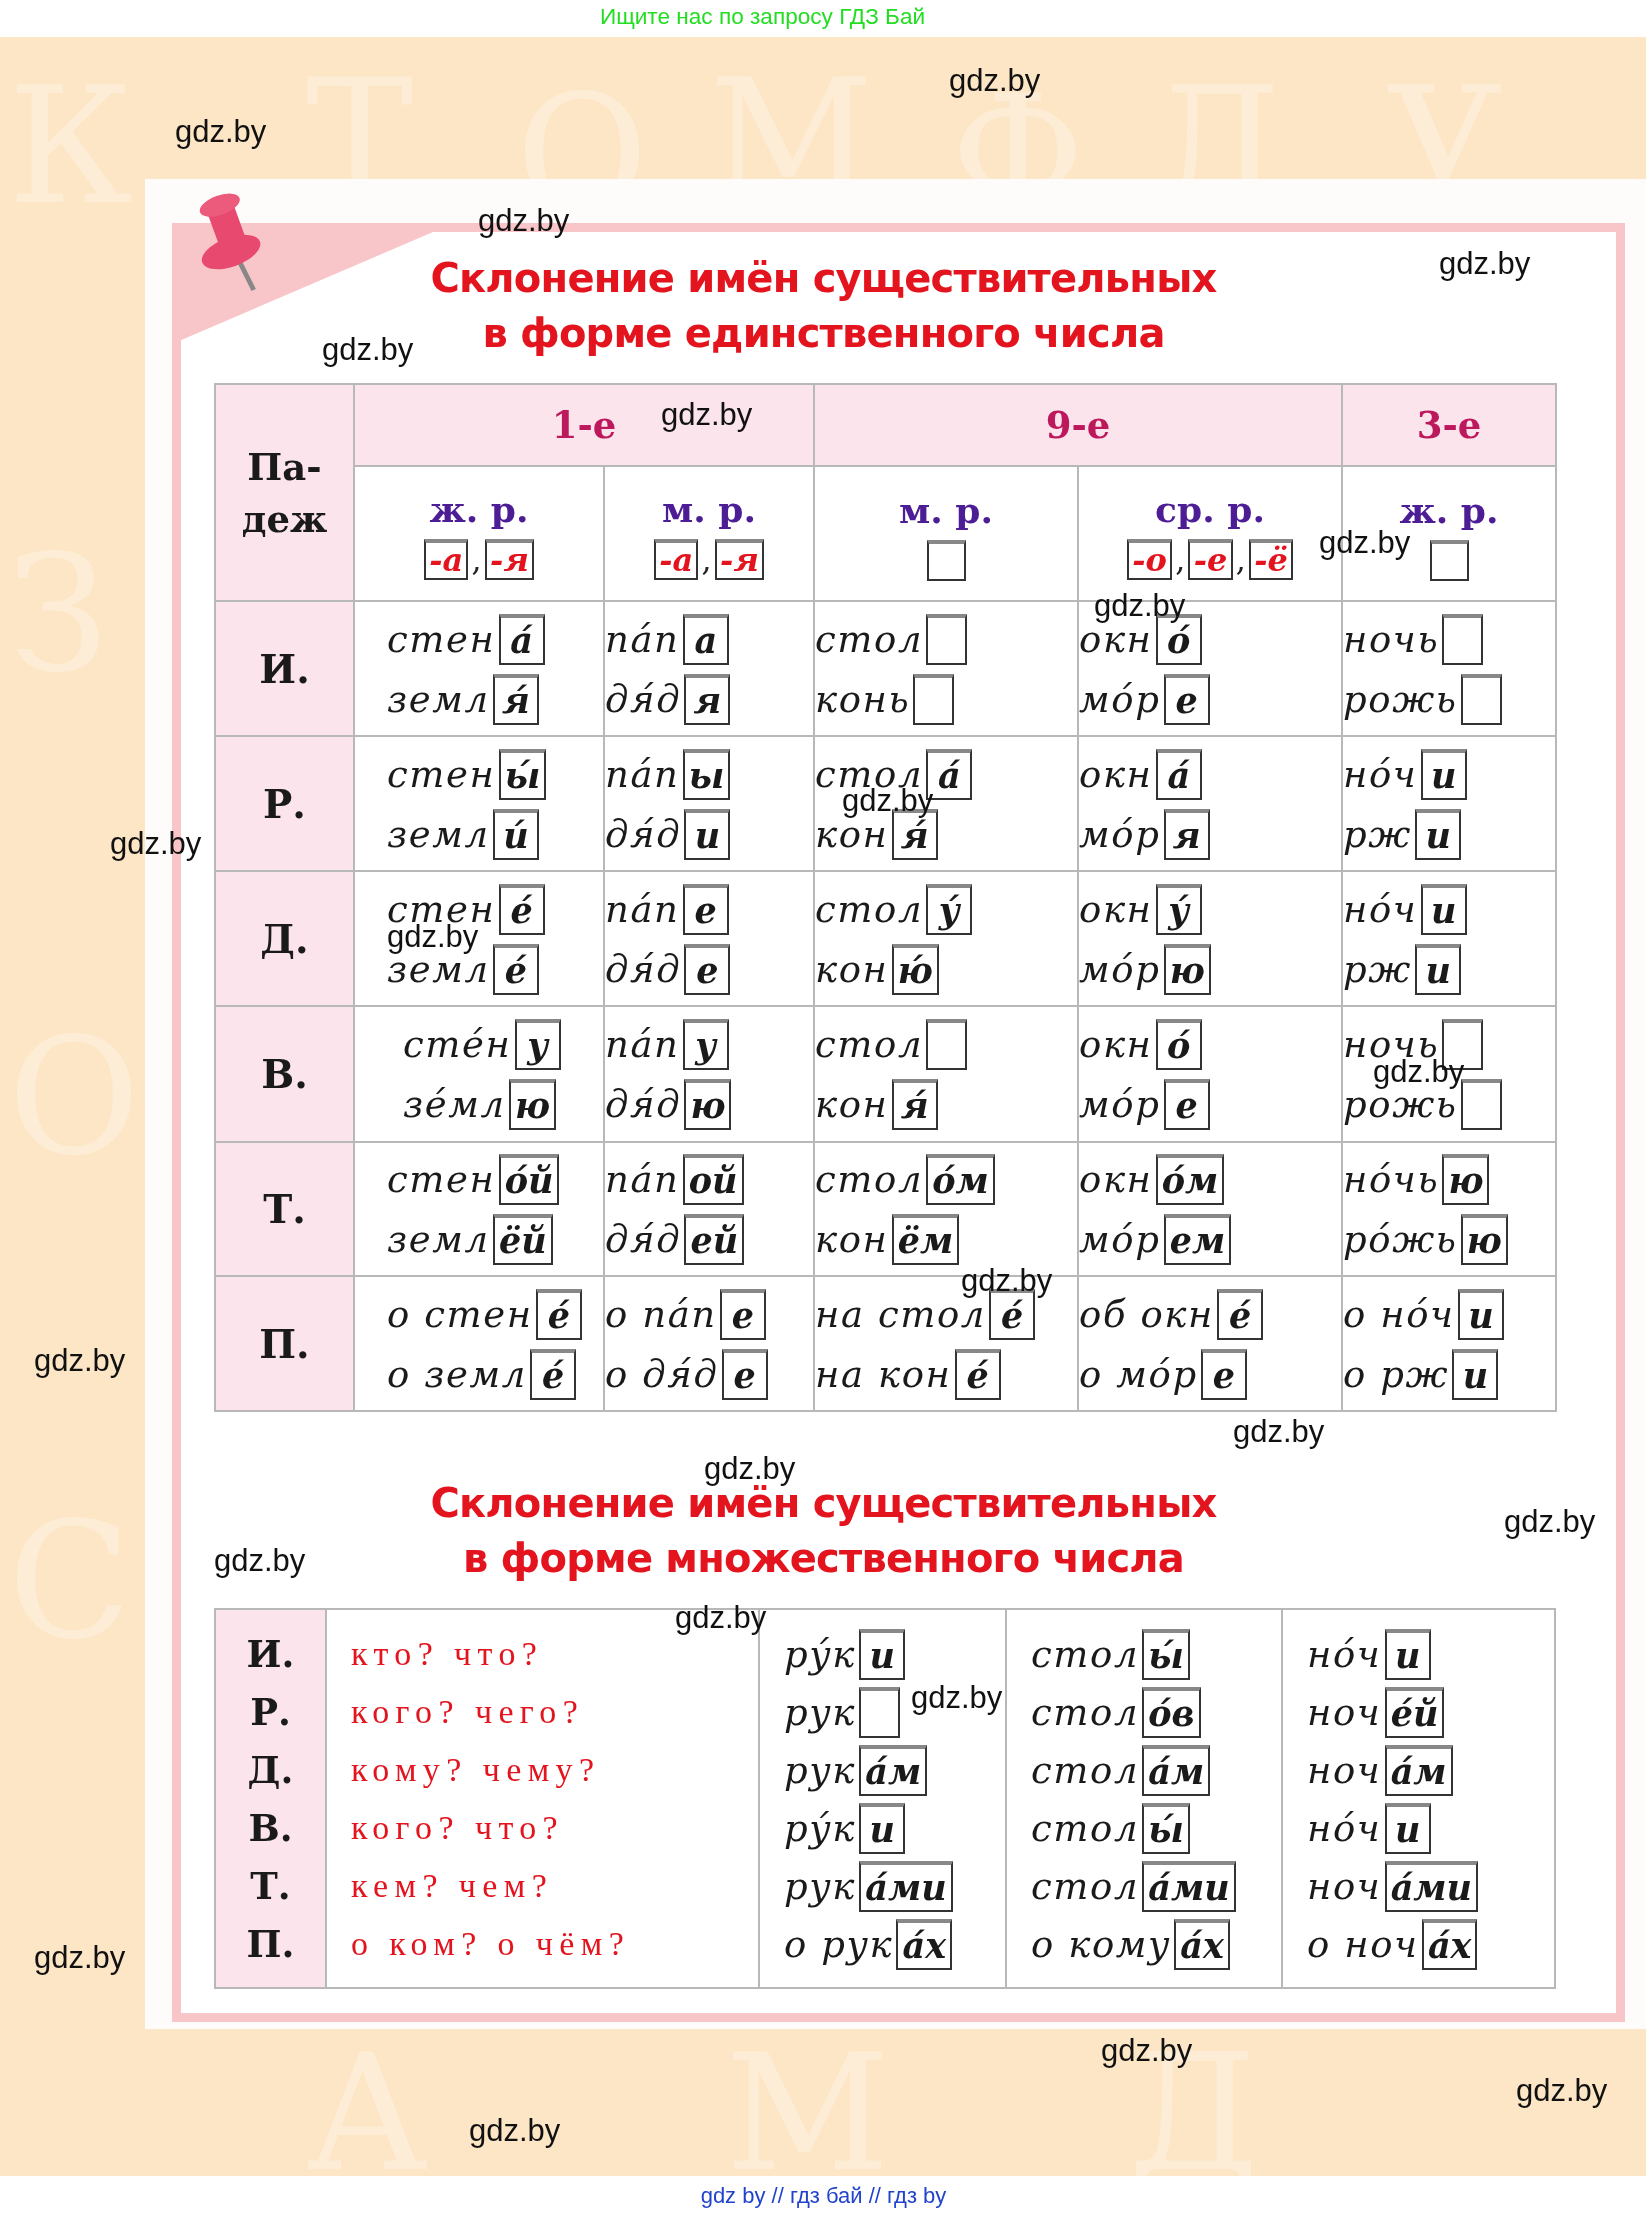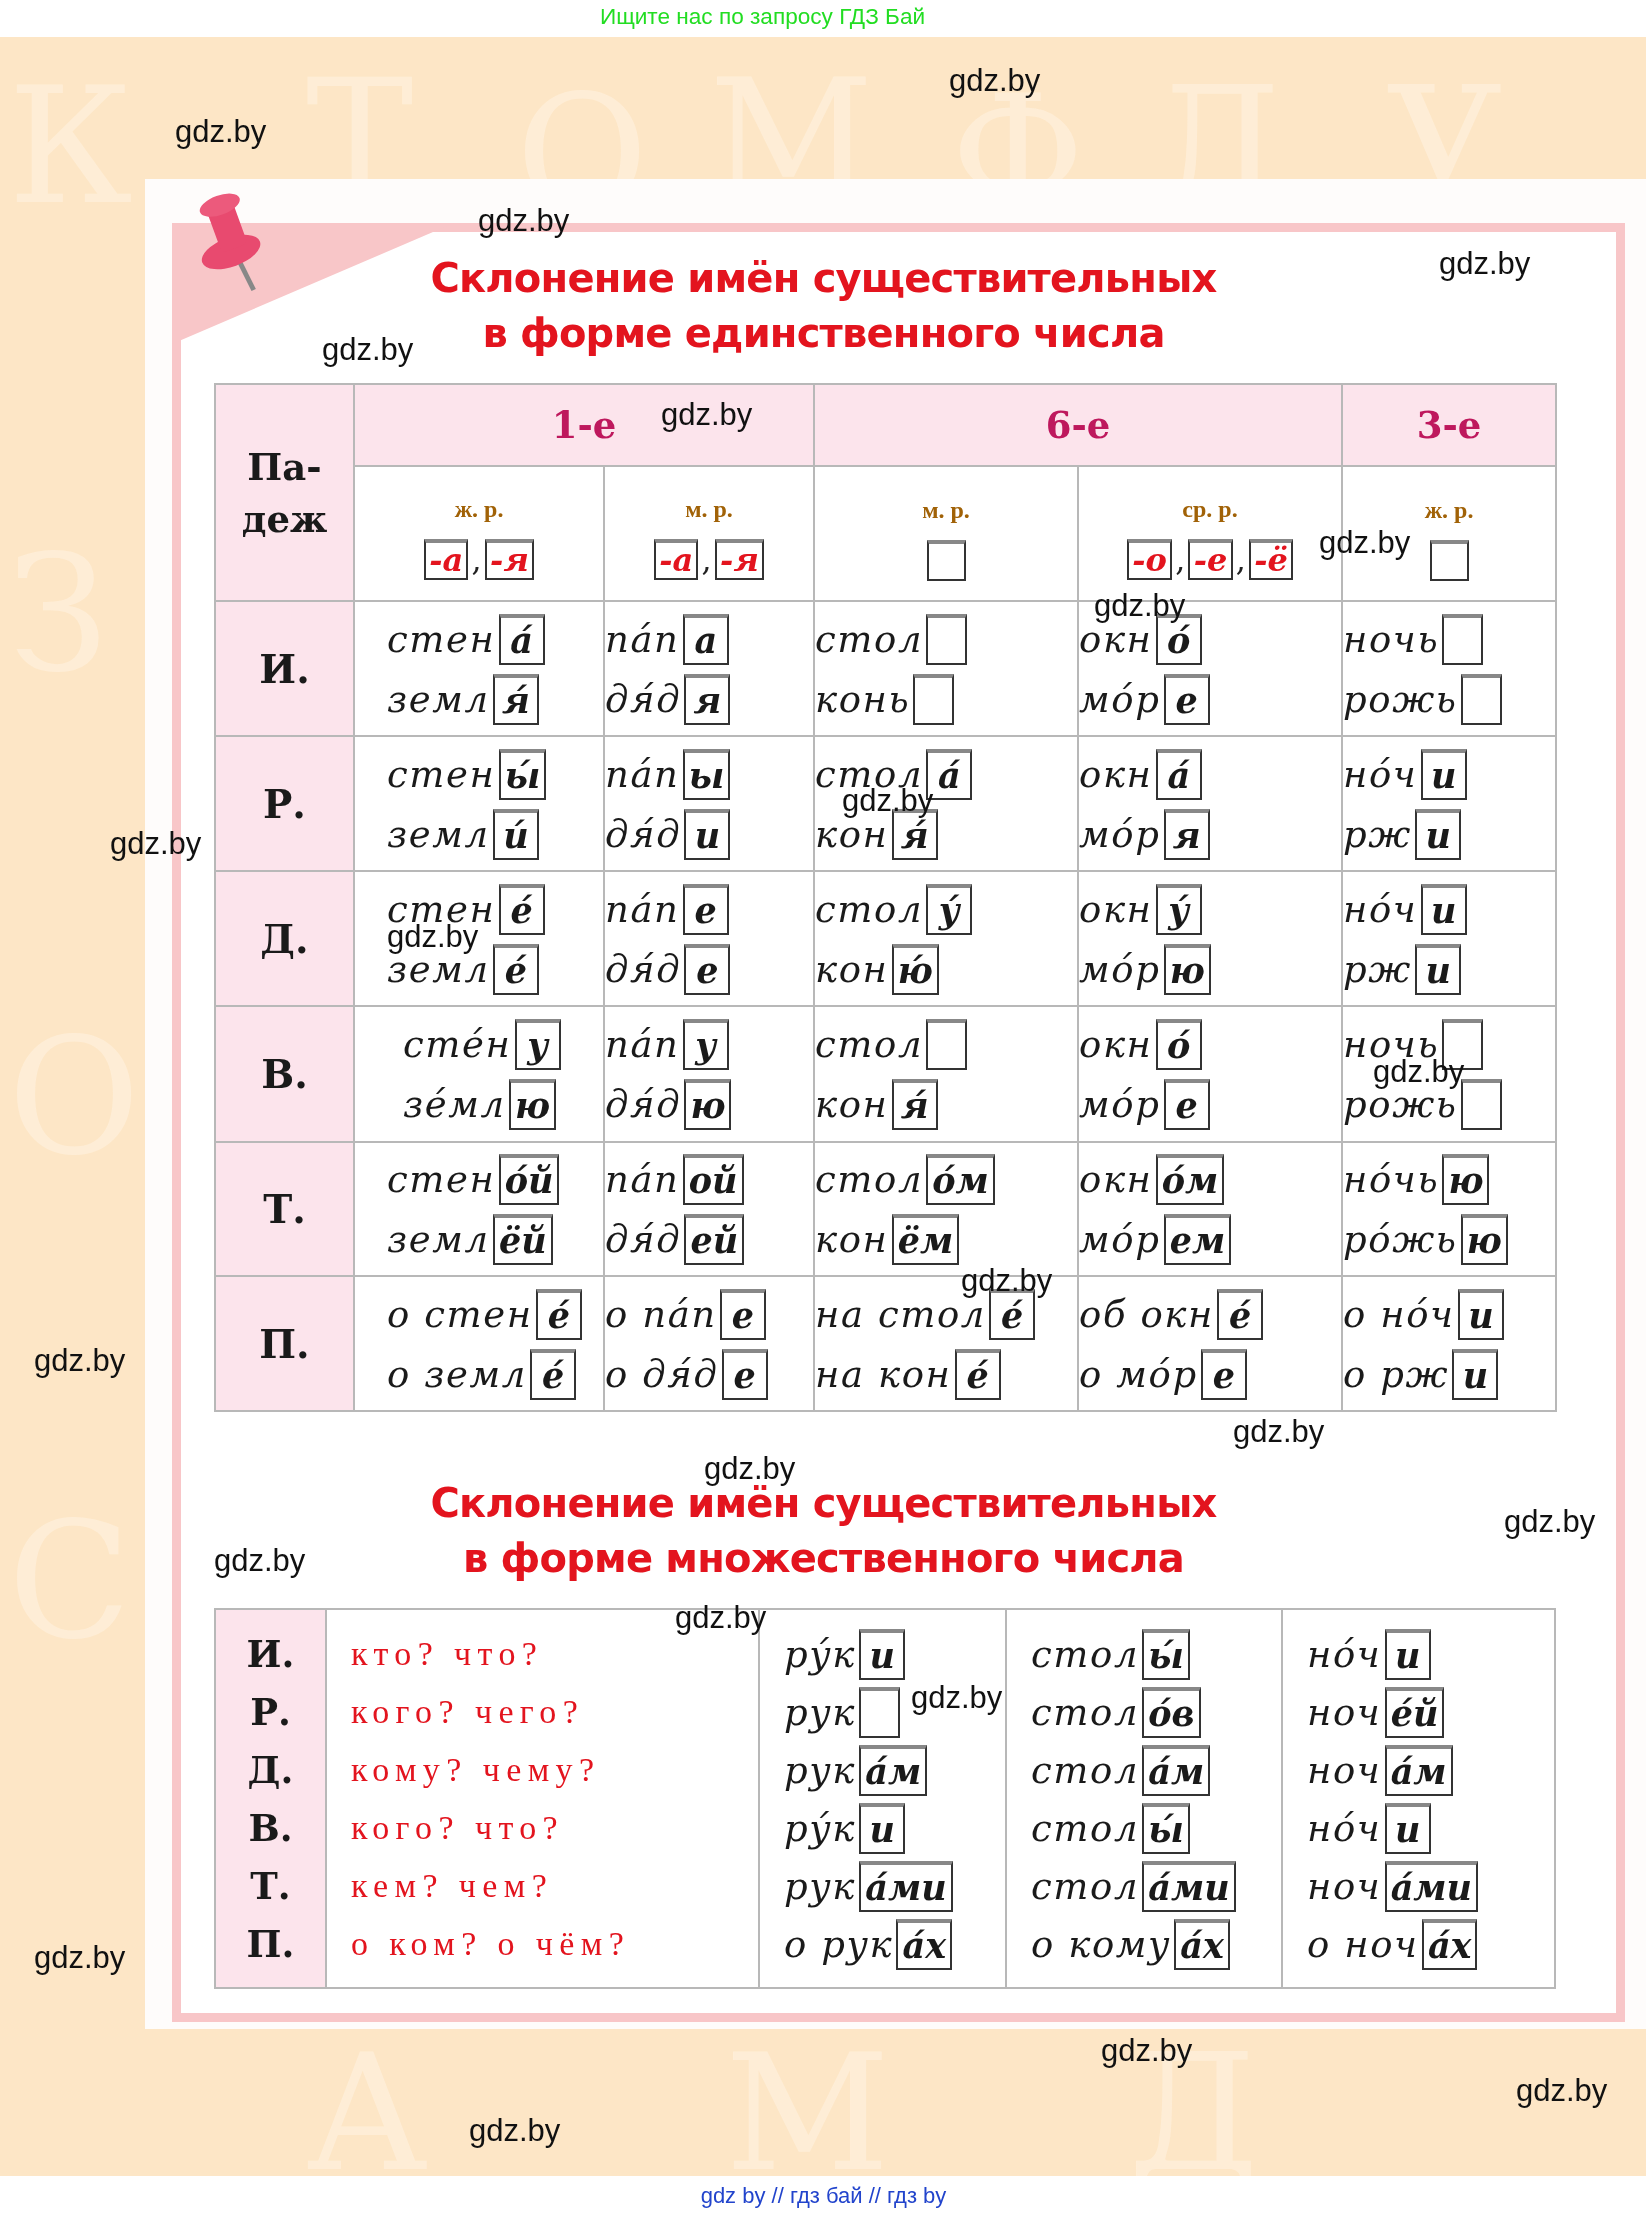--- a/index.html
+++ b/index.html
@@ -18,21 +18,21 @@
   #pin { left:189px; top:189px; width:89px; height:105px; }
   .title { position:absolute; left:0; width:1647px; text-align:center; color:#e3141e;
            font-family:"DejaVu Sans", sans-serif; font-weight:bold; font-size:40px; letter-spacing:-0.8px; }
   .wm { position:absolute; font-family:"Liberation Sans", sans-serif; font-size:31px; color:#111; }
 
   table.grid { position:absolute; border-collapse:collapse; table-layout:fixed; }
   table.grid td { border:2.4px solid #b8b8b8; padding:0; vertical-align:middle; }
   .pink { background:#fce4ec; }
   .case { text-align:center; font-family:"DejaVu Serif", serif; font-weight:bold; font-size:39px; color:#1a1a1a; }
   .decl { text-align:center; font-weight:bold; font-size:37px; color:#be185d; }
-  .gender { text-align:center; color:#a16207; font-weight:bold; font-size:24px; line-height:52px;font-family:Liberation Serif, serif; }
+  .gender { text-align:center; color:#4c1d95; font-weight:bold; font-size:36px; line-height:52px; }
   .endings { text-align:center; line-height:48px; }
   .ebox { display:inline-block; border:2.4px solid #333; border-top:4px solid #888; min-width:24px; height:35px; line-height:35px;
           font-style:italic; font-weight:bold; font-size:32px; color:#e3141e; padding:0 3.2px; vertical-align:middle; text-align:center; }
   .ebox.empty { width:35px; padding:0; }
   .comma { font-size:32px; color:#222; vertical-align:middle; margin:0 3.2px; }
   .cell { padding-left:27px; }
   .wline { height:60px; line-height:60px; white-space:nowrap; }
   .stem { font-style:italic; font-size:37px; color:#1a1a1a; letter-spacing:1.6px; vertical-align:middle; }
   .end { display:inline-block; border:2.4px solid #333; border-top:4px solid #888; height:45px; line-height:45px; min-width:34px;
          padding:0 4px; font-style:italic; font-weight:bold; font-size:35px; color:#1a1a1a; vertical-align:middle; text-align:center; margin-left:3.2px; }
@@ -83,21 +83,21 @@
       <col style="width:210px">
       <col style="width:264px">
       <col style="width:264px">
       <col style="width:214px">
     </colgroup>
   <tbody>
       <tr style="height:82px">
     <td rowspan="2" class="pink case" style="font-size:37px;line-height:52px;white-space:pre;">Па-
 деж</td>
     <td colspan="2" class="pink decl">1-е</td>
-    <td colspan="2" class="pink decl">6-е</td>
+    <td colspan="2" class="pink decl">9-е</td>
     <td class="pink decl">3-е</td>
   </tr>
   <tr style="height:135px" id="gender-row">
         <td>
           <div class="gender">ж. р.</div>
           <div class="endings"><span class="ebox">-а</span><span class="comma">,</span><span class="ebox">-я</span></div>
         </td>
         <td>
           <div class="gender">м. р.</div>
           <div class="endings"><span class="ebox">-а</span><span class="comma">,</span><span class="ebox">-я</span></div>

